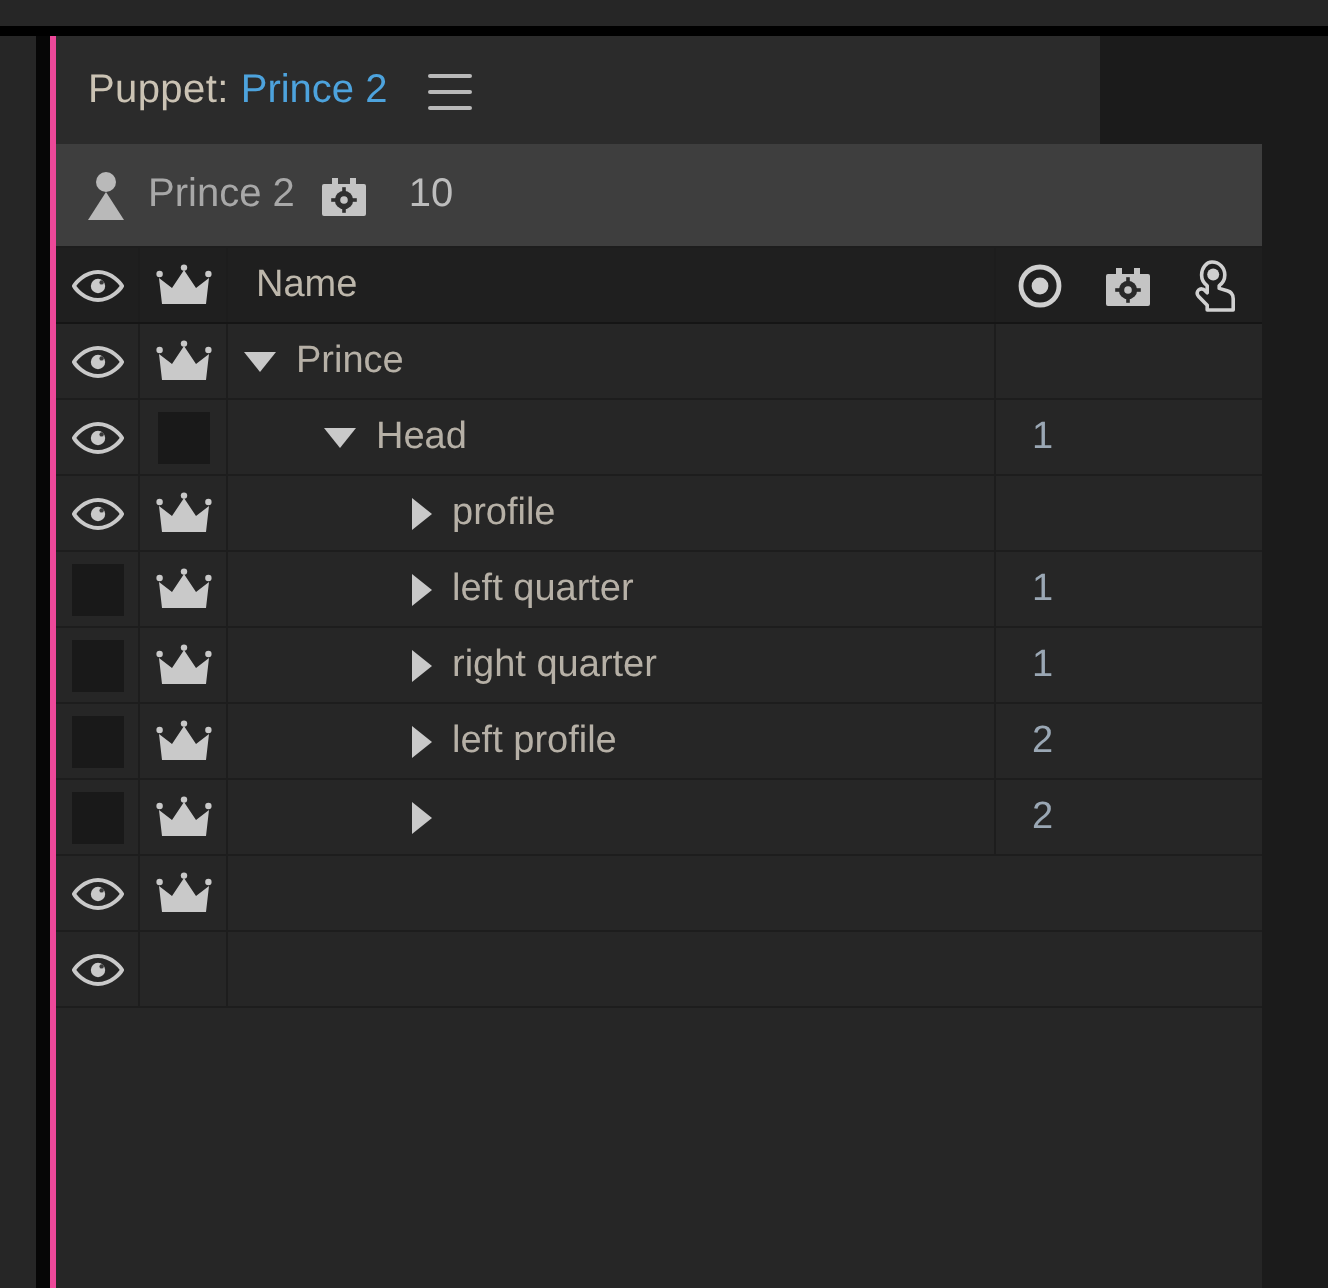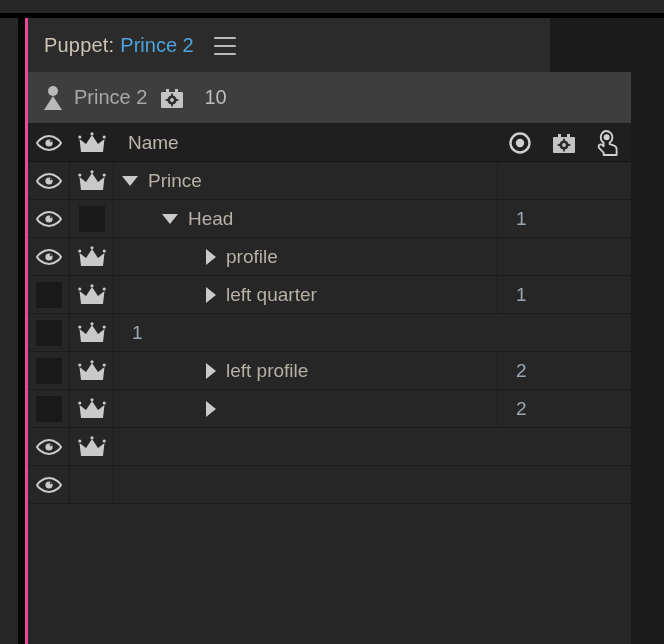--- a/index.html
+++ b/index.html
@@ -332,20 +332,26 @@
             <div class="cell c-crown">
               <span>
                 <svg width="28" height="22" viewBox="0 0 28 22">
                   <path d="M3 20 L1.5 7 L8 12 L14 3 L20 12 L26.5 7 L25 20 Z" fill="#c9c9c9"></path>
                   <circle cx="1.8" cy="5" r="1.6" fill="#c9c9c9"></circle>
                   <circle cx="14" cy="1.8" r="1.6" fill="#c9c9c9"></circle>
                   <circle cx="26.2" cy="5" r="1.6" fill="#c9c9c9"></circle>
                 </svg>
               </span>
             </div>
+            <div class="cell c-name">
+              <div class="name-inner indent-2">
+                <span class="tri right"></span>
+                <span class="name-text">right quarter</span>
+              </div>
+            </div>
             <div class="cell c-num">
               <span class="num-text">1</span>
             </div>
           </div>
           <div class="row">
             <div class="cell c-eye">
               <span class="off-square"></span>
             </div>
             <div class="cell c-crown">
               <span>

